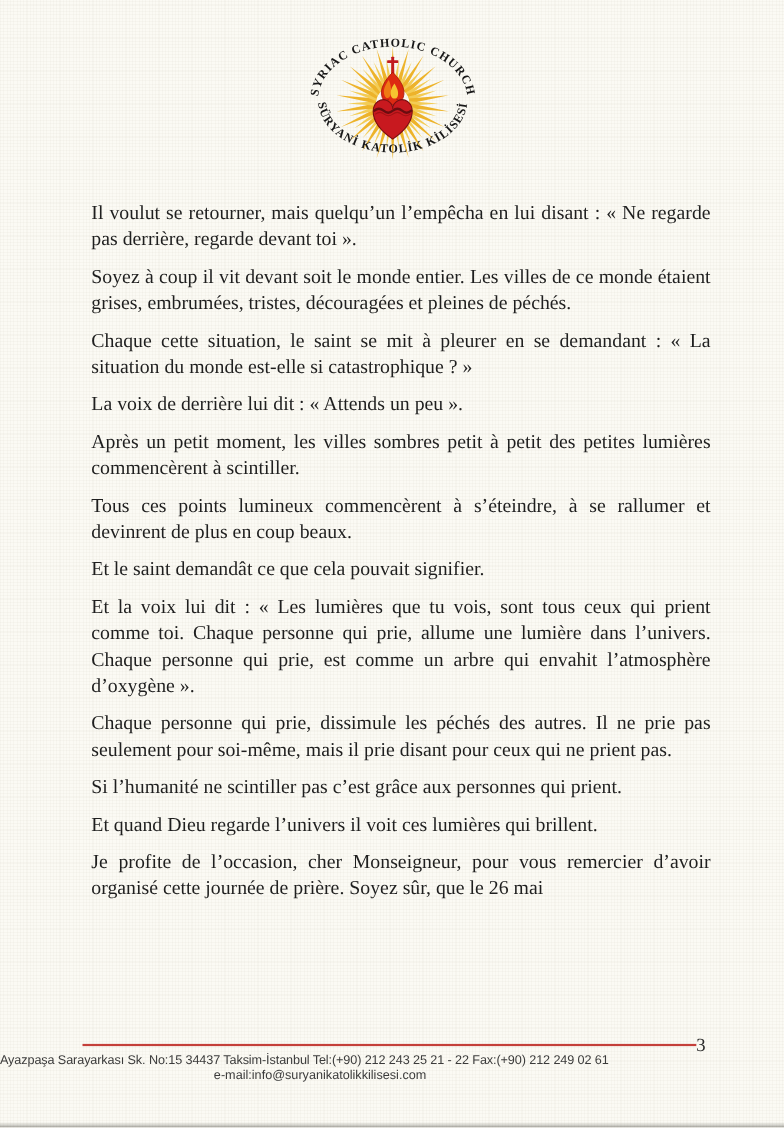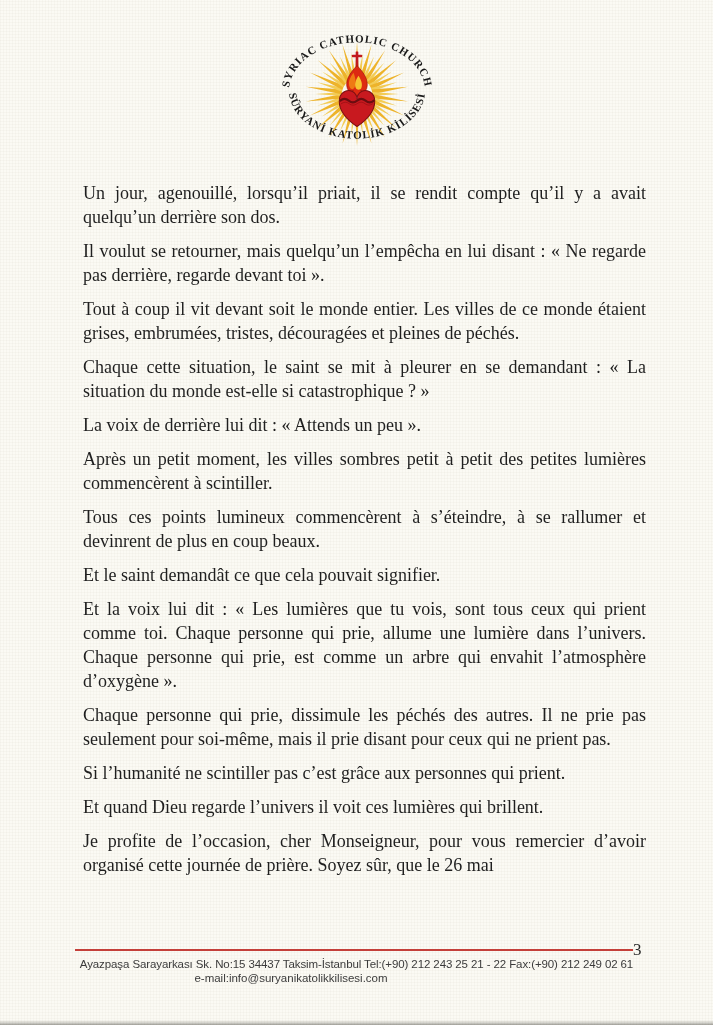--- a/index.html
+++ b/index.html
@@ -43,21 +43,20 @@
   .page-number {
     position: absolute;
     top: 940px; left: 633px;
     font-size: 17px;
     color: #2a2a2a;
   }
   .footer-address {
     position: absolute;
     top: 958px; left: 0;
     width: 713px;
-    text-align: center;
     font-family: "Liberation Sans", sans-serif;
     font-size: 11.5px;
     letter-spacing: -0.1px;
     color: #3b3b3b;
   }
   .footer-email {
     position: absolute;
     top: 972px; left: 0;
     width: 582px;
     text-align: center;
@@ -165,23 +164,22 @@
       <text class="arc-text">
         <textPath href="#arcTop" startOffset="50%" text-anchor="middle">SYRIAC CATHOLIC CHURCH</textPath>
       </text>
       <text class="arc-text">
         <textPath href="#arcBot" startOffset="50%" text-anchor="middle">SÜRYANİ KATOLİK KİLİSESİ</textPath>
       </text>
     </svg>
   </div>
 
   <div class="body-text">
-    <p>Un jour, agenouillé, lorsqu’il priait, il se rendit compte qu’il y a avait quelqu’un derrière son dos.</p>
     <p>Il voulut se retourner, mais quelqu’un l’empêcha en lui disant : « Ne regarde pas derrière, regarde devant toi ».</p>
-    <p>Tout à coup il vit devant soit le monde entier. Les villes de ce monde étaient grises, embrumées, tristes, découragées et pleines de péchés.</p>
+    <p>Soyez à coup il vit devant soit le monde entier. Les villes de ce monde étaient grises, embrumées, tristes, découragées et pleines de péchés.</p>
     <p>Chaque cette situation, le saint se mit à pleurer en se demandant : « La situation du monde est-elle si catastrophique ? »</p>
     <p>La voix de derrière lui dit : « Attends un peu ».</p>
     <p>Après un petit moment, les villes sombres petit à petit des petites lumières commencèrent à scintiller.</p>
     <p>Tous ces points lumineux commencèrent à s’éteindre, à se rallumer et devinrent de plus en coup beaux.</p>
     <p>Et le saint demandât ce que cela pouvait signifier.</p>
     <p>Et la voix lui dit : « Les lumières que tu vois, sont tous ceux qui prient comme toi. Chaque personne qui prie, allume une lumière dans l’univers. Chaque personne qui prie, est comme un arbre qui envahit l’atmosphère d’oxygène ».</p>
     <p>Chaque personne qui prie, dissimule les péchés des autres. Il ne prie pas seulement pour soi-même, mais il prie disant pour ceux qui ne prient pas.</p>
     <p>Si l’humanité ne scintiller pas c’est grâce aux personnes qui prient.</p>
     <p>Et quand Dieu regarde l’univers il voit ces lumières qui brillent.</p>
     <p>Je profite de l’occasion, cher Monseigneur, pour vous remercier d’avoir organisé cette journée de prière. Soyez sûr, que le 26 mai</p>

